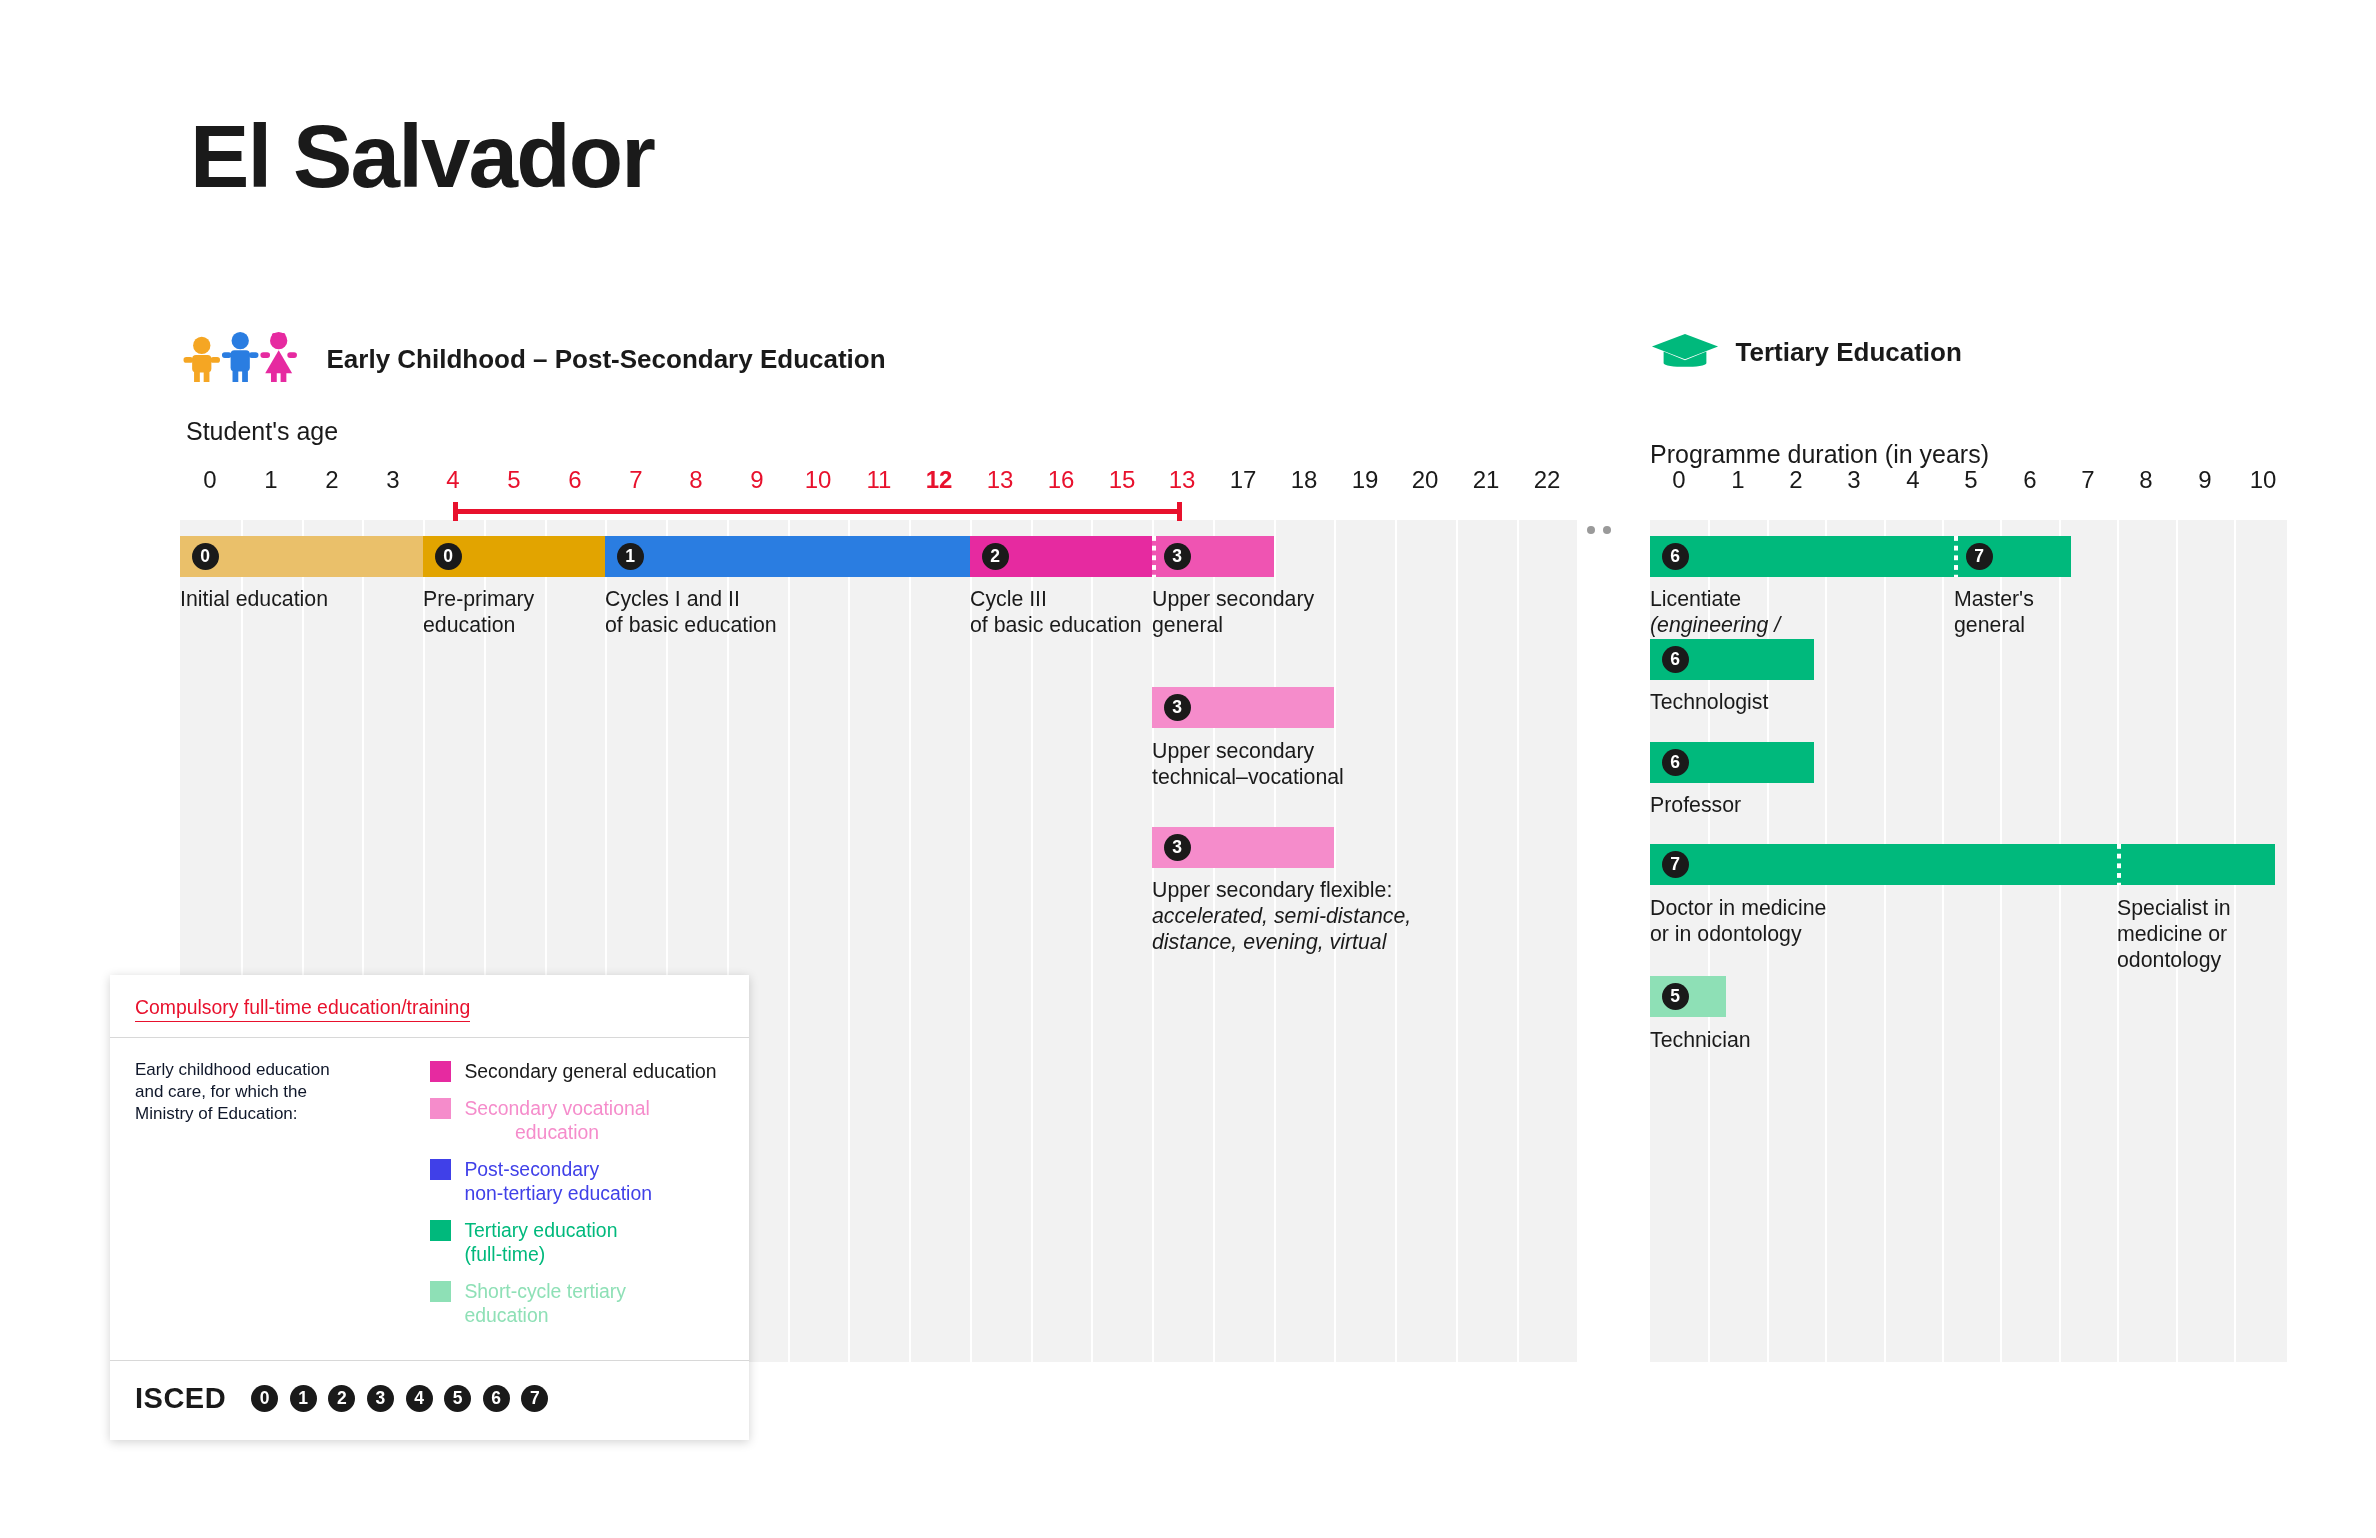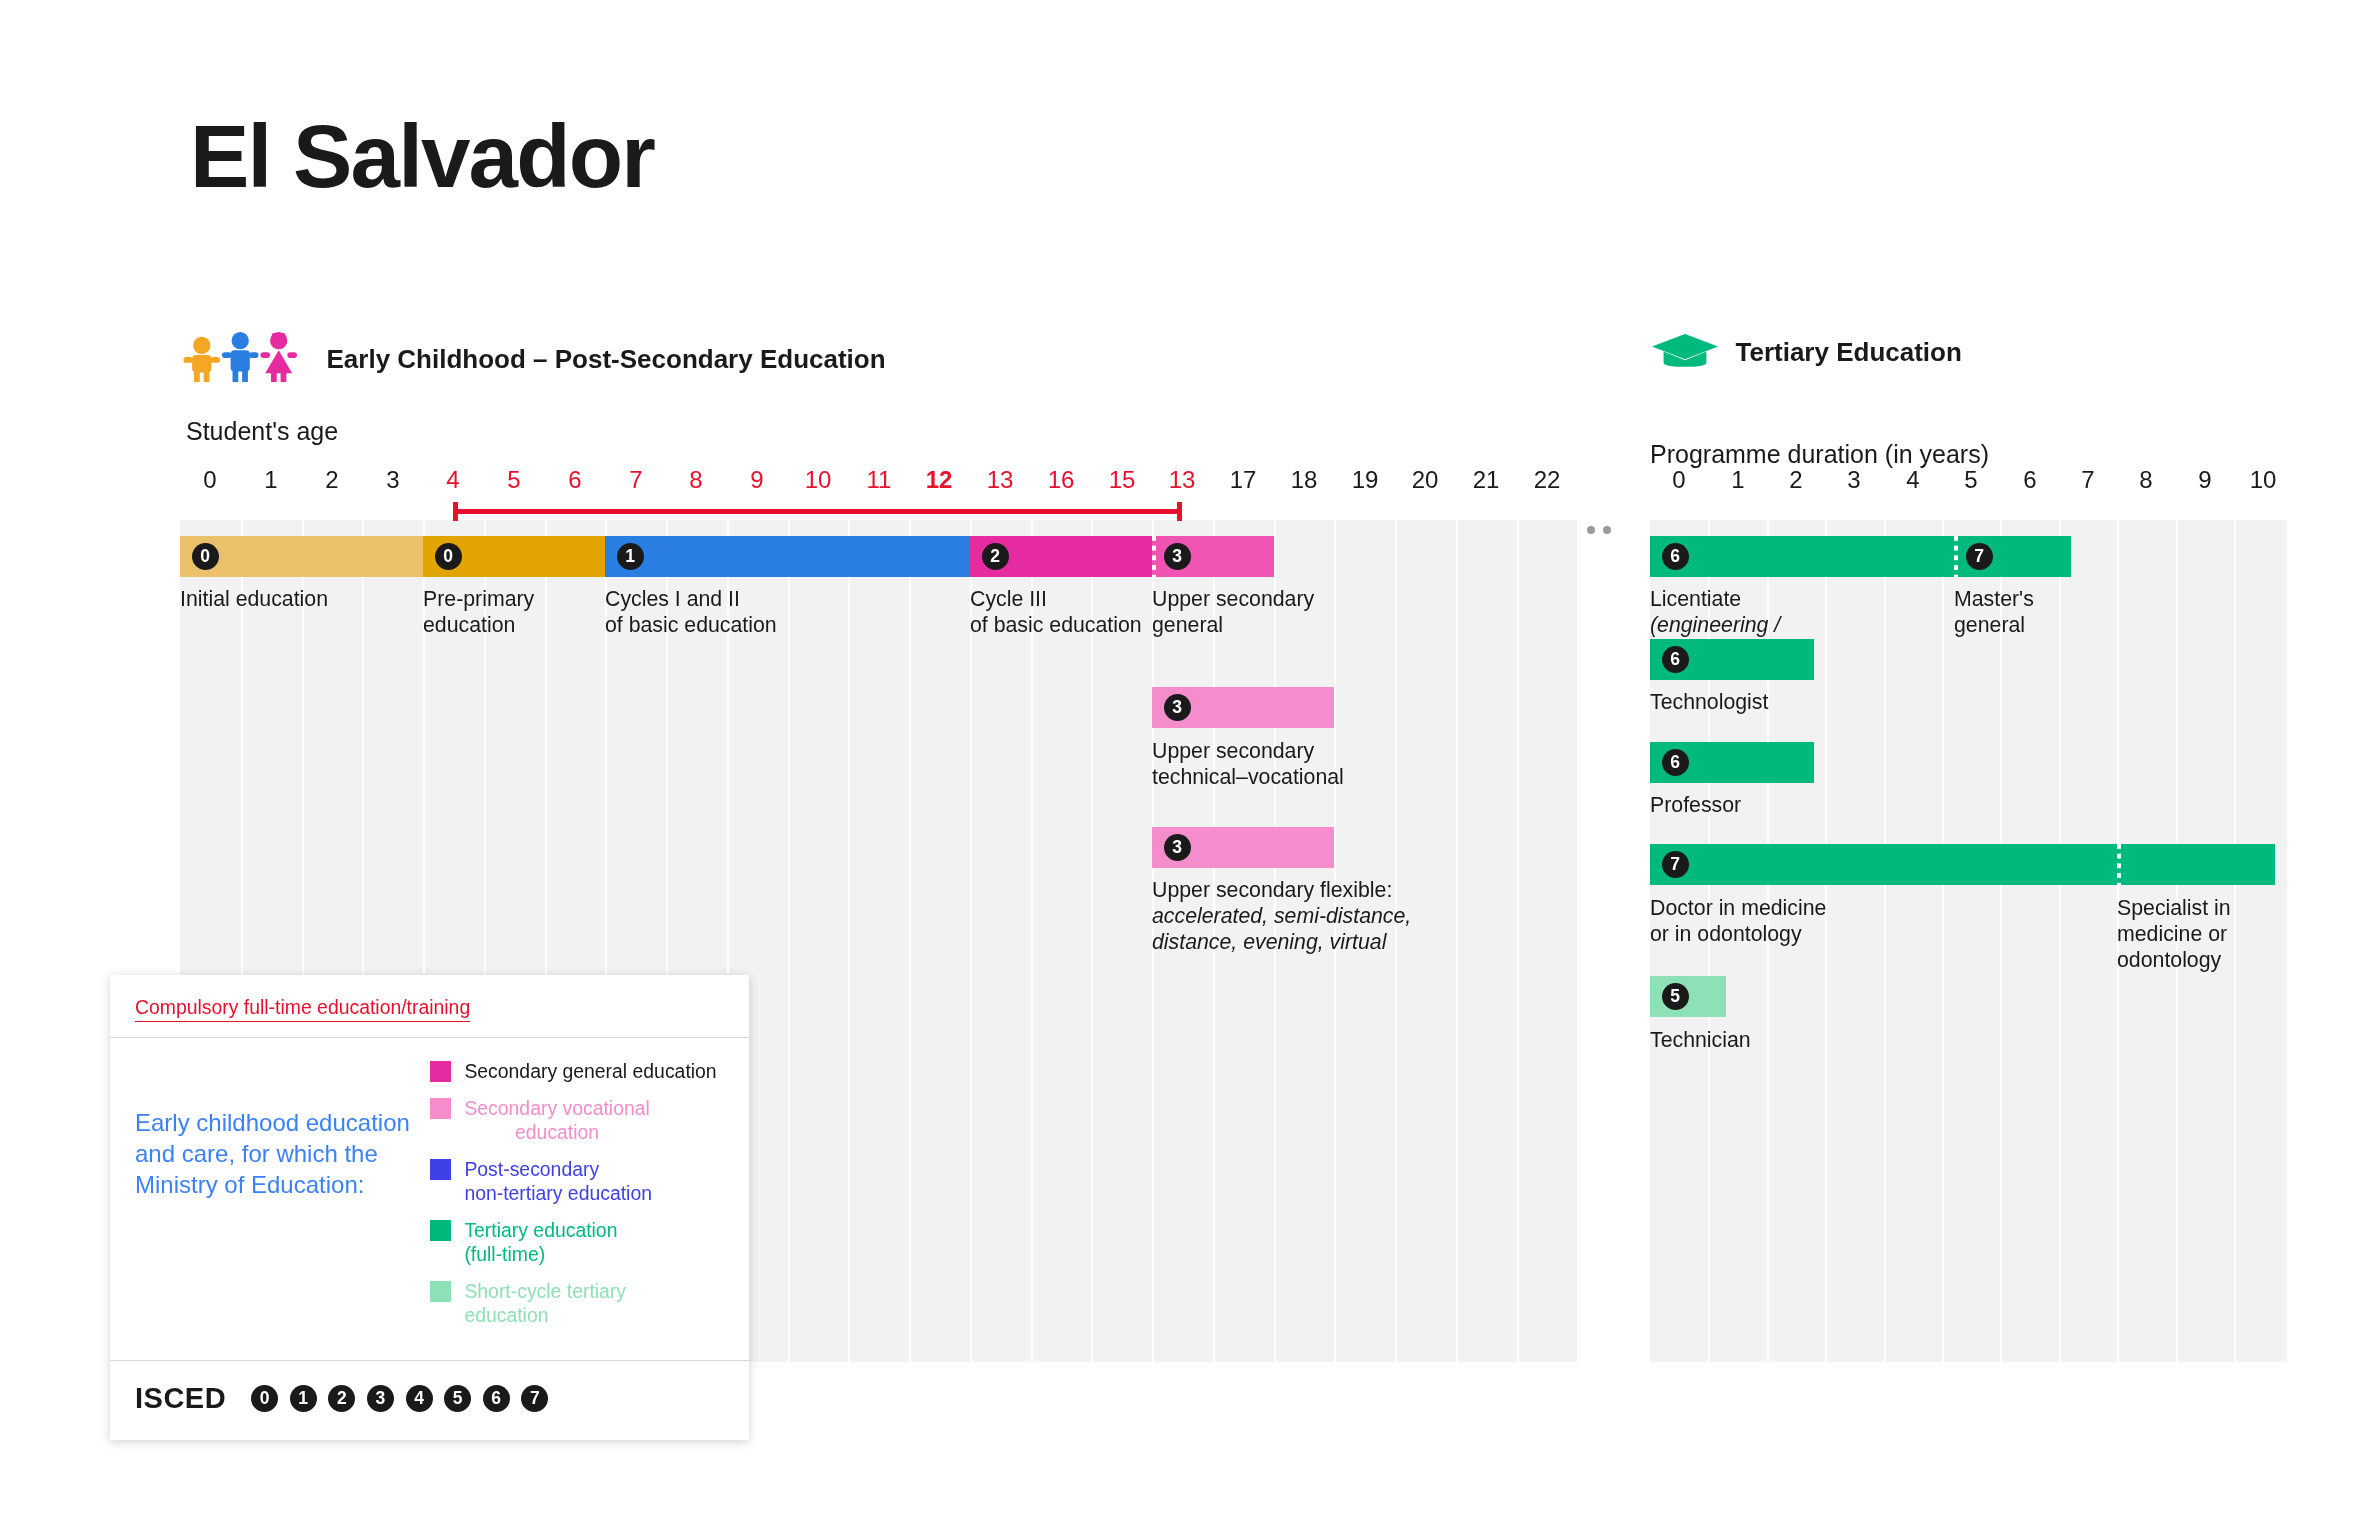--- a/index.html
+++ b/index.html
@@ -174,26 +174,25 @@
     border-bottom: 1.9px solid #e8112d;
     padding-bottom: 2.9px;
   }
   #legend-grid {
     display: flex;
     padding: 21.3px 25px 19.4px 25px;
     border-bottom: 1px solid #d8d8d8;
   }
   .legend-col { width: 50%; }
   .legend-note {
-    font-size: 24px;
+    font-size: 17px;
     line-height: 1.3;
-    color: #3b82f6;
+    color: #0f172a;
     margin-bottom: 13.6px;
     white-space: pre-line;
-    margin-top: 48px;
   }
   .legend-item {
     display: flex;
     align-items: flex-start;
     gap: 13.6px;
     margin-bottom: 12.6px;
     font-size: 19.4px;
     line-height: 1.25;
   }
   .legend-swatch {

